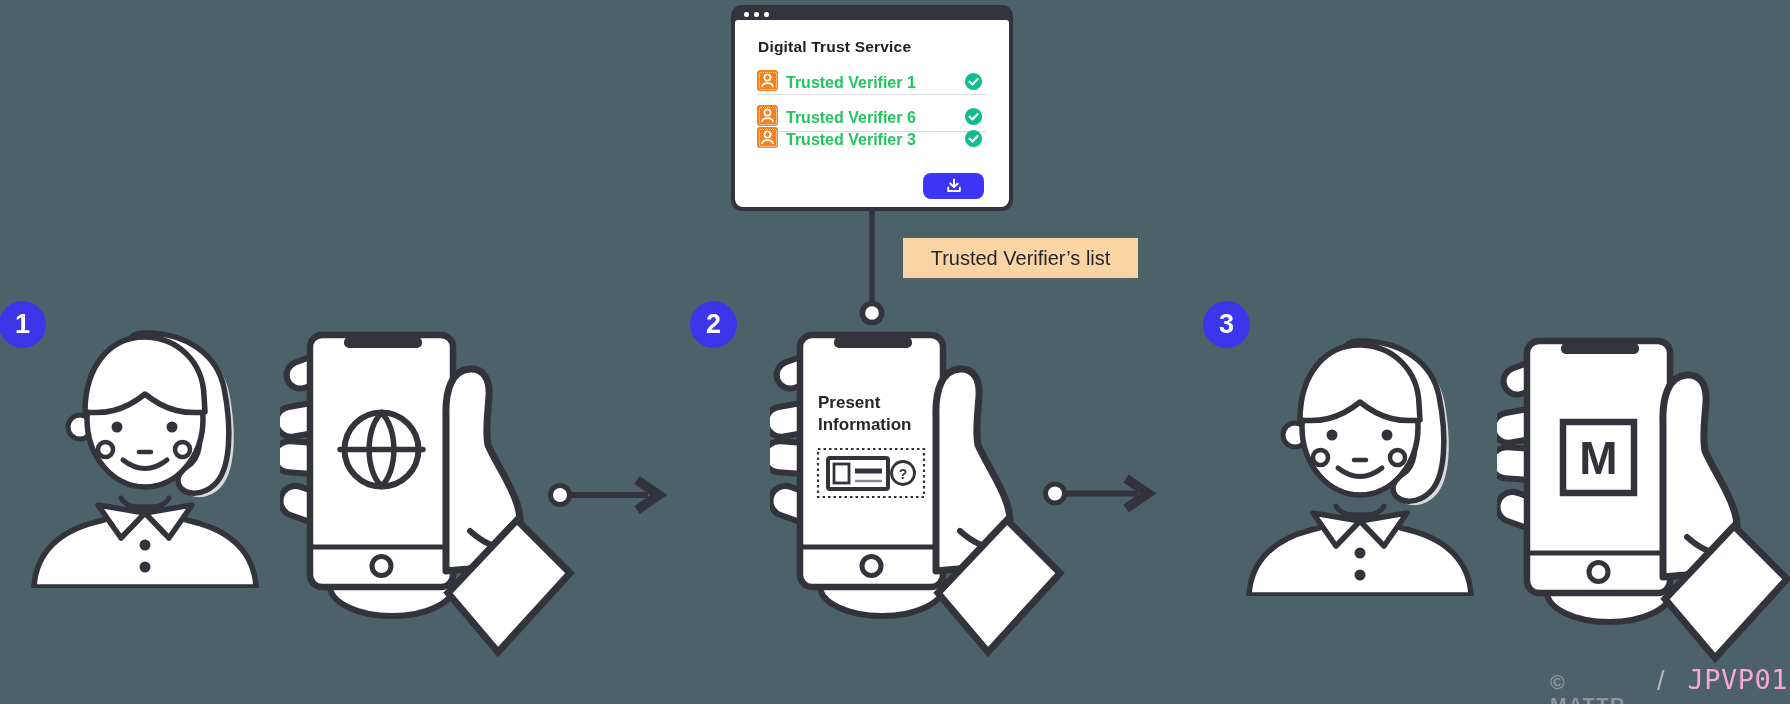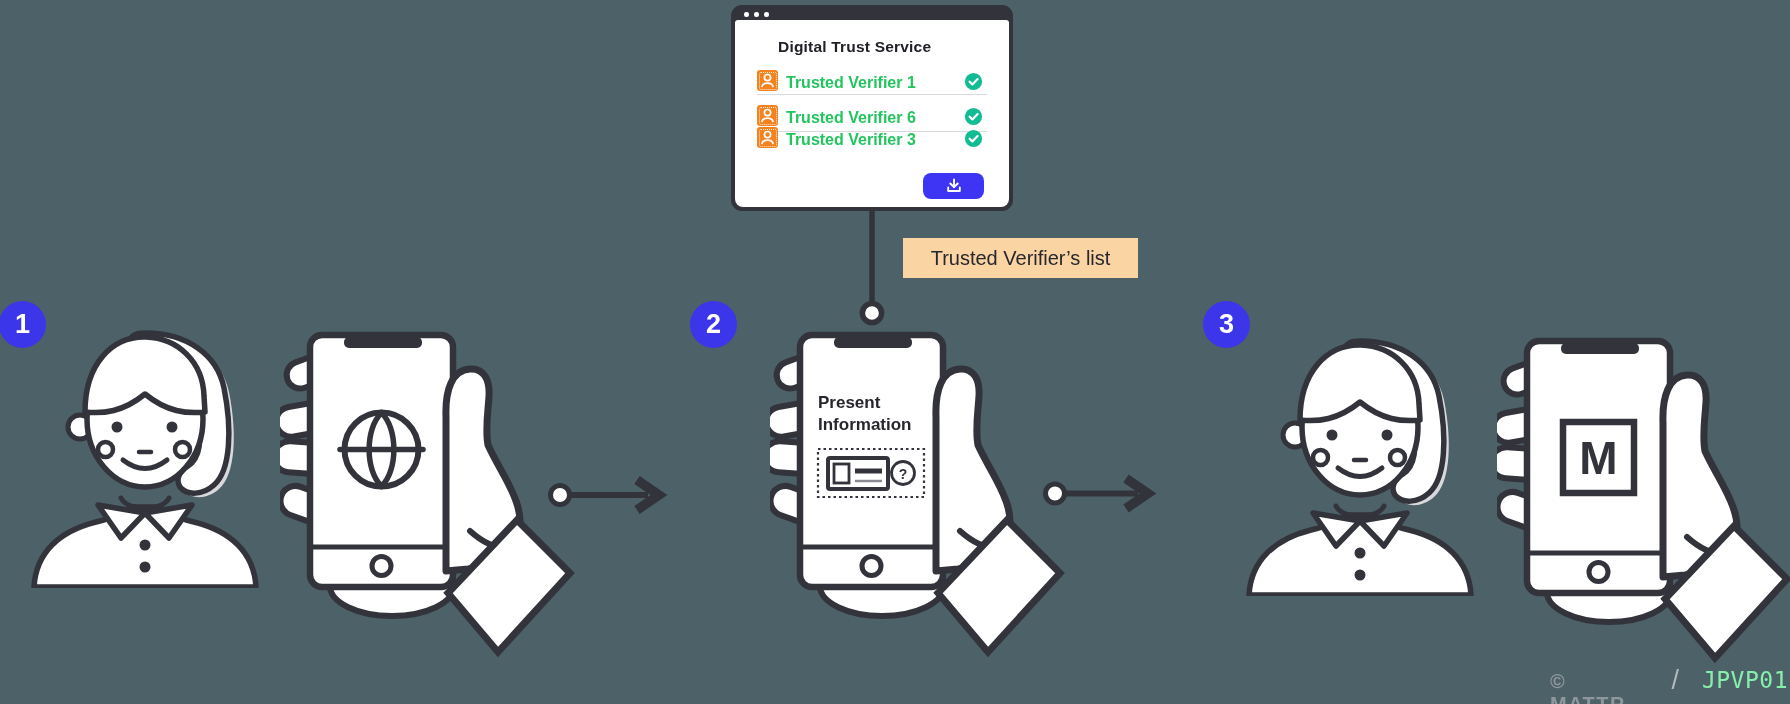--- a/index.html
+++ b/index.html
@@ -7,21 +7,21 @@
     position:relative;width:1790px;height:704px;overflow:hidden;
     background:#4d6168;font-family:"Liberation Sans",sans-serif;
   }
   
   .window{position:absolute;left:731px;top:5px;width:282px;height:206px;
     background:#33343b;border-radius:11px;}
   .win-body{position:absolute;left:4px;right:4px;top:15px;bottom:4px;
     background:#ffffff;border-radius:3px 3px 8px 8px;}
   .win-dot{position:absolute;top:7px;width:4.5px;height:4.5px;border-radius:50%;background:#ffffff;}
   .win-title{position:absolute;left:27px;top:33px;font-size:15.5px;font-weight:700;
-    color:#202127;letter-spacing:.2px;margin-left:20px;}
+    color:#202127;letter-spacing:.2px;}
   .vrow{position:absolute;left:26px;width:230px;height:25px;}
   .vrow .picon{position:absolute;left:0;top:0;width:21px;height:21px;background:#f6821f;
     border-radius:3px;}
   .picon-inner{position:absolute;inset:1.5px;border:1px dotted rgba(255,255,255,.9);border-radius:2px;}
   .picon svg{position:absolute;left:0;top:0;}
   .vrow .vlabel{position:absolute;left:29px;top:4px;font-size:16px;font-weight:700;color:#22c55e;}
   .vrow .check{position:absolute;right:4px;top:2px;width:19px;height:19px;}
   .divider{position:absolute;left:26px;width:230px;height:1px;background:#dbdbdf;}
   .dl-btn{position:absolute;left:192px;top:168px;width:61px;height:26px;background:#3e34f3;
     border:none;border-radius:8px;cursor:pointer;display:flex;align-items:center;justify-content:center;padding:0;}
@@ -35,21 +35,21 @@
     color:#ffffff;font-size:27px;font-weight:700;text-align:center;line-height:46px;}
   
   .illus{position:absolute;}
   
   .arrow{position:absolute;}
   
   .watermark{position:absolute;left:1550px;top:664px;width:238px;display:flex;
     align-items:baseline;justify-content:flex-end;gap:23px;}
   .wm-brand{font-size:20px;font-weight:700;letter-spacing:1.5px;color:#8f969c;}
   .wm-slash{font-size:27px;font-weight:300;color:#b2b9bd;position:relative;top:1px;}
-  .wm-code{font-family:"DejaVu Sans Mono",monospace;font-size:23px;color:#86efac;letter-spacing:.5px;}
+  .wm-code{font-family:"DejaVu Sans Mono",monospace;font-size:27px;color:#f9a8d4;letter-spacing:.5px;}
 </style>
 </head>
 <body>
 
 <div class="canvas">
 
   <svg width="0" height="0" style="position:absolute" aria-hidden="true">
     <defs>
 
       <g id="woman-illustration" stroke="#33343b" stroke-width="5.5" fill="#ffffff" stroke-linecap="round" stroke-linejoin="round">

